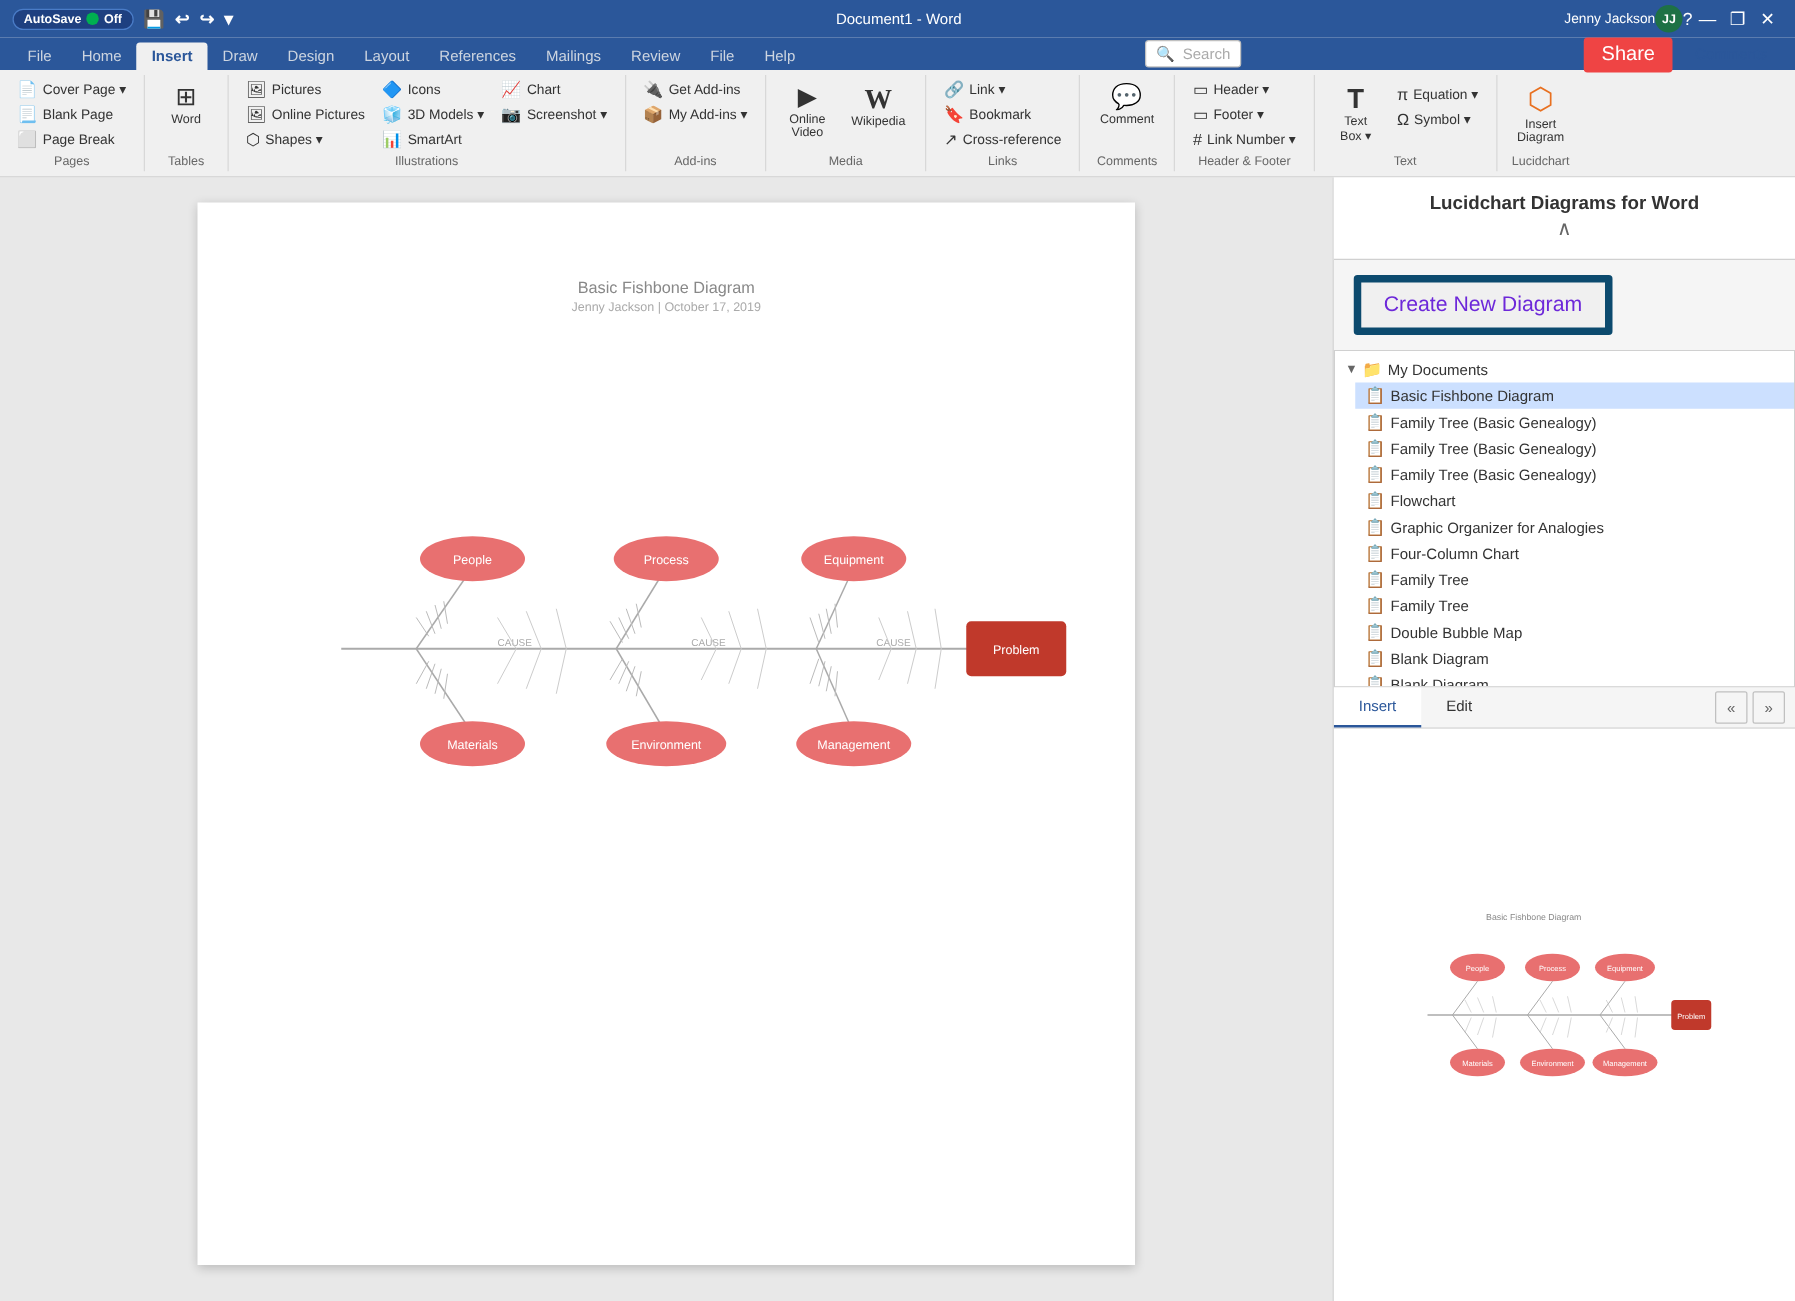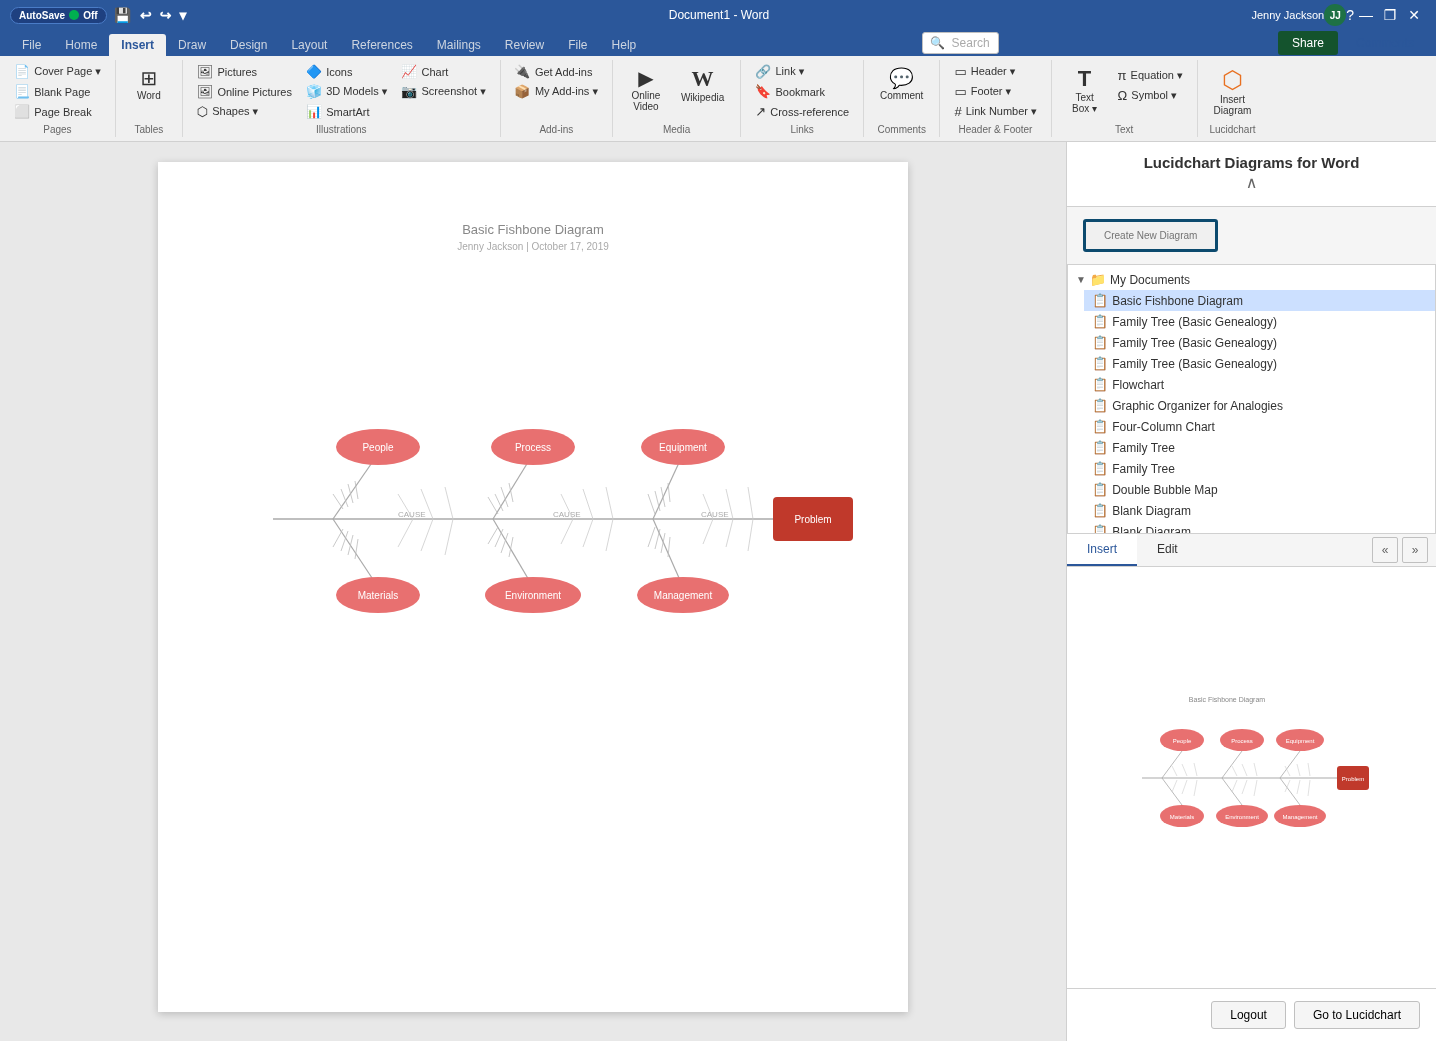--- a/index.html
+++ b/index.html
@@ -116,26 +116,26 @@
       border: 1px solid #c0c0c0;
       border-radius: 3px;
       padding: 3px 8px;
       background: white;
       gap: 6px;
       font-size: 12px;
       color: #666;
       margin: auto;
     }
     .share-btn {
-      background: #14532d;
+      background: #ef4444;
       color: white;
       border: none;
       padding: 5px 14px;
       border-radius: 3px;
-      font-size: 12px;
+      font-size: 16px;
       cursor: pointer;
       margin: auto 6px;
     }
     .comments-btn {
       color: #2b579a;
       padding: 5px 8px;
       font-size: 12px;
       cursor: pointer;
       margin: auto 4px;
     }
@@ -209,27 +209,27 @@
     .sidebar-close {
       cursor: pointer;
       font-size: 16px;
       color: #666;
       padding: 2px 6px;
     }
     .sidebar-content { display: flex; flex-direction: column; flex: 1; overflow: hidden; }
 
     .create-btn {
       background: #f0f0f0;
-      border: 3px solid #0c4a6e;
+      border: 6px solid #0c4a6e;
       padding: 8px 18px;
       margin: 12px 16px;
       border-radius: 3px;
       cursor: pointer;
-      font-size: 10px;
-      color: #737373;
+      font-size: 17px;
+      color: #6d28d9;
       display: inline-block;
       align-self: flex-start;
     }
 
     .file-tree {
       flex: 1;
       overflow-y: auto;
       padding: 4px 0;
       background: white;
       border: 1px solid #d0d0d0;
@@ -774,19 +774,15 @@
           <line x1="75" y1="92" x2="72" y2="108" stroke="#ccc" stroke-width="0.6"></line>
           <line x1="115" y1="92" x2="110" y2="104" stroke="#ccc" stroke-width="0.6"></line>
           <line x1="125" y1="92" x2="120" y2="106" stroke="#ccc" stroke-width="0.6"></line>
           <line x1="135" y1="92" x2="132" y2="108" stroke="#ccc" stroke-width="0.6"></line>
           <line x1="168" y1="92" x2="163" y2="104" stroke="#ccc" stroke-width="0.6"></line>
           <line x1="178" y1="92" x2="175" y2="106" stroke="#ccc" stroke-width="0.6"></line>
           <line x1="188" y1="92" x2="186" y2="108" stroke="#ccc" stroke-width="0.6"></line>
         </svg>
       </div>
 
-      <div class="bottom-buttons">
-        <button class="btn-logout">Logout</button>
-        <button class="btn-lucidchart">Go to Lucidchart</button>
-      </div>
     </div>
   </div>
 </div>
 
 </body></html>

